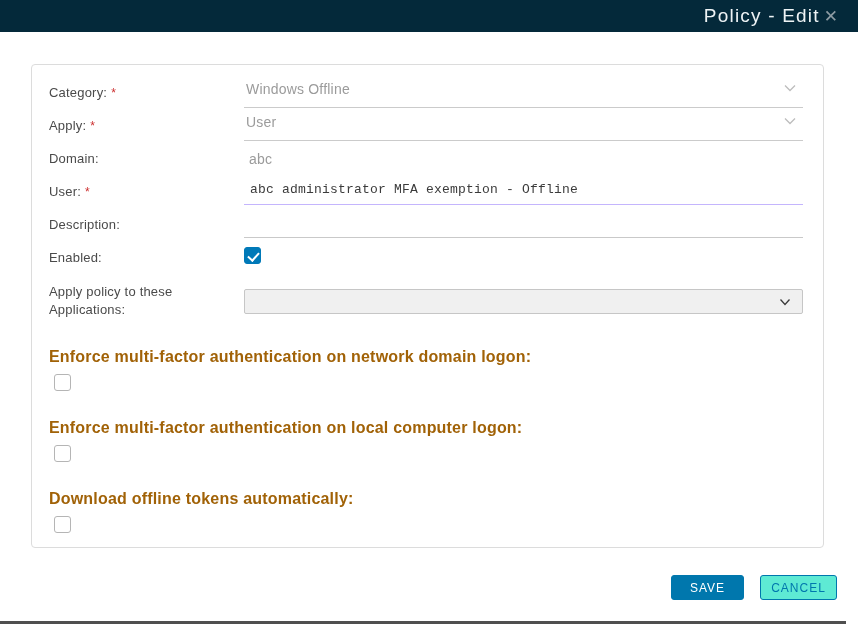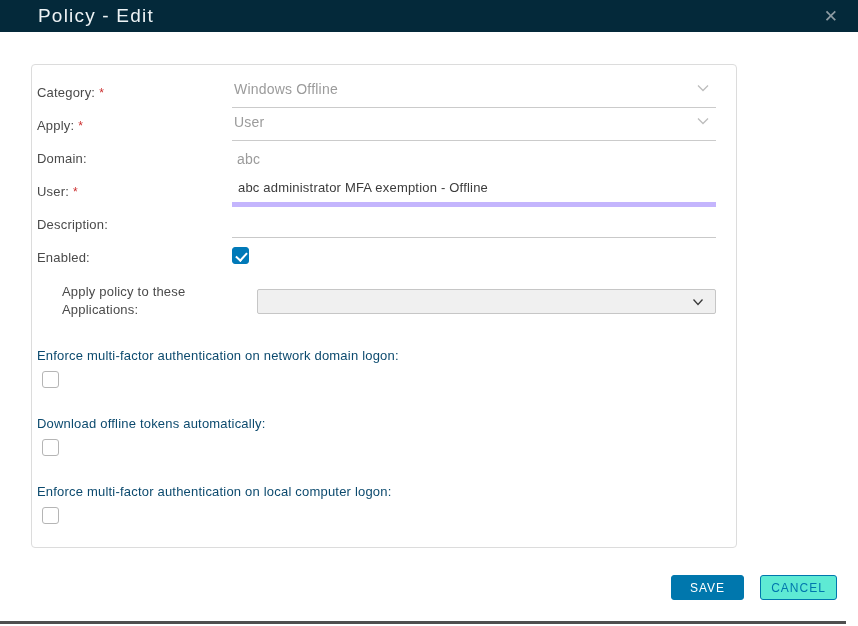--- a/index.html
+++ b/index.html
@@ -8,36 +8,36 @@
     position:relative;
     font-family:"Liberation Sans", sans-serif;
     background:#ffffff;
     overflow:hidden;
   }
 
   
   .titlebar {
     position:absolute; left:0; top:0; width:858px; height:32px;
     background:#04293a;
-    display:flex; align-items:center; justify-content:space-between;
-    padding:0 16px 0 38px;
+    display:flex; align-items:center; justify-content:flex-end;
+    padding:0 16px 0 51px;
   }
   .titlebar .title {
     color:#eef3f5; font-size:19px; font-weight:300; letter-spacing:1.2px;
   }
   .titlebar .close {
     color:#8d9ba3; font-size:17px; line-height:1; cursor:pointer;
     font-weight:300; padding:2px 4px;
   }
 
   
   .panel {
-    position:absolute; left:31px; top:64px; width:706px; height:484px;
+    position:absolute; left:31px; top:64px; width:793px; height:484px;
     border:1px solid #dcdcdc; border-radius:4px; background:#fff;
-    padding:11px 20px 0 5px;
+    padding:11px 20px 0 17px;
   }
 
   .row { display:flex; align-items:center; min-height:33px; }
   .label-col {
     flex:0 0 195px; width:195px;
     font-size:13px; color:#4a4a4a; letter-spacing:.2px;
   }
   .req { color:#cc2f2f; margin-left:4px; font-size:12px; }
   .field-col { flex:1; position:relative; }
 
@@ -54,49 +54,49 @@
   
   .static-val { font-size:14px; color:#9b9b9b; letter-spacing:.2px; padding-left:5px; }
 
   
   .u-input {
     width:100%; border:none; outline:none; background:transparent;
     font-family:"Liberation Sans", sans-serif;
     font-size:13px; color:#3b3b3b; letter-spacing:.2px;
     padding:4px 0 7px 6px;
   }
-  .u-input.name-input { border-bottom:5px solid #c4b5fd; }
+  .u-input.name-input { border-bottom:1px solid #c4b5fd;font-family:Liberation Mono, monospace; }
   .u-input.desc-input { border-bottom:1px solid #c9c9c9; }
 
   
   .checkbox {
     width:17px; height:17px; border:1px solid #b5b5b5; border-radius:3px;
     background:#fff; position:relative; cursor:pointer; display:inline-block;
   }
   .checkbox.checked { background:#0079b8; border-color:#0079b8; }
   .checkbox.checked::after {
     content:""; position:absolute; left:5px; top:2px; width:5px; height:9px;
     border:solid #fff; border-width:0 2px 2px 0; transform:rotate(42deg);
   }
 
   
-  .row.apply-row { margin-top:5px; min-height:44px;margin-left:25px; }
+  .row.apply-row { margin-top:5px; min-height:44px; }
   .apply-row .label-col { line-height:18px; }
   .app-select {
     position:relative; height:25px; width:100%;
     background:#f0f0f0; border:1px solid #c6c6c6; border-radius:2px;
     cursor:pointer;
   }
   .app-select .sel-text { font-size:13px; color:#444; line-height:23px; padding-left:8px; }
   .app-select .chev { right:10px; top:5px; }
 
   
   .check-group { margin-top:24px; }
   .check-group.first { margin-top:25px; }
-  .check-group .cg-label { font-size:13px; color:#0c4a6e; letter-spacing:.2px; }
+  .check-group .cg-label { font-size:16px; color:#a16207; letter-spacing:.2px;font-weight:bold; }
   .check-group .checkbox { margin:8px 0 0 5px; }
 
   
   .actions {
     position:absolute; right:21px; top:575px;
     display:flex; gap:16px; align-items:center;
   }
   .btn {
     font-family:"Liberation Sans", sans-serif;
     font-size:12px; letter-spacing:1px; border-radius:3px; cursor:pointer;
@@ -200,26 +200,26 @@
       </div>
     </div>
   </div>
 
   <div class="check-group first">
     <div class="cg-label">Enforce multi-factor authentication on network domain logon:</div>
     <span class="checkbox"></span>
   </div>
 
   <div class="check-group">
+    <div class="cg-label">Enforce multi-factor authentication on local computer logon:</div>
+    <span class="checkbox"></span>
+  </div>
+
+  <div class="check-group">
     <div class="cg-label">Download offline tokens automatically:</div>
-    <span class="checkbox"></span>
-  </div>
-
-  <div class="check-group">
-    <div class="cg-label">Enforce multi-factor authentication on local computer logon:</div>
     <span class="checkbox"></span>
   </div>
 
 </div>
 
 <div class="actions">
   <button class="btn save">SAVE</button>
   <button class="btn cancel">CANCEL</button>
 </div>
 

